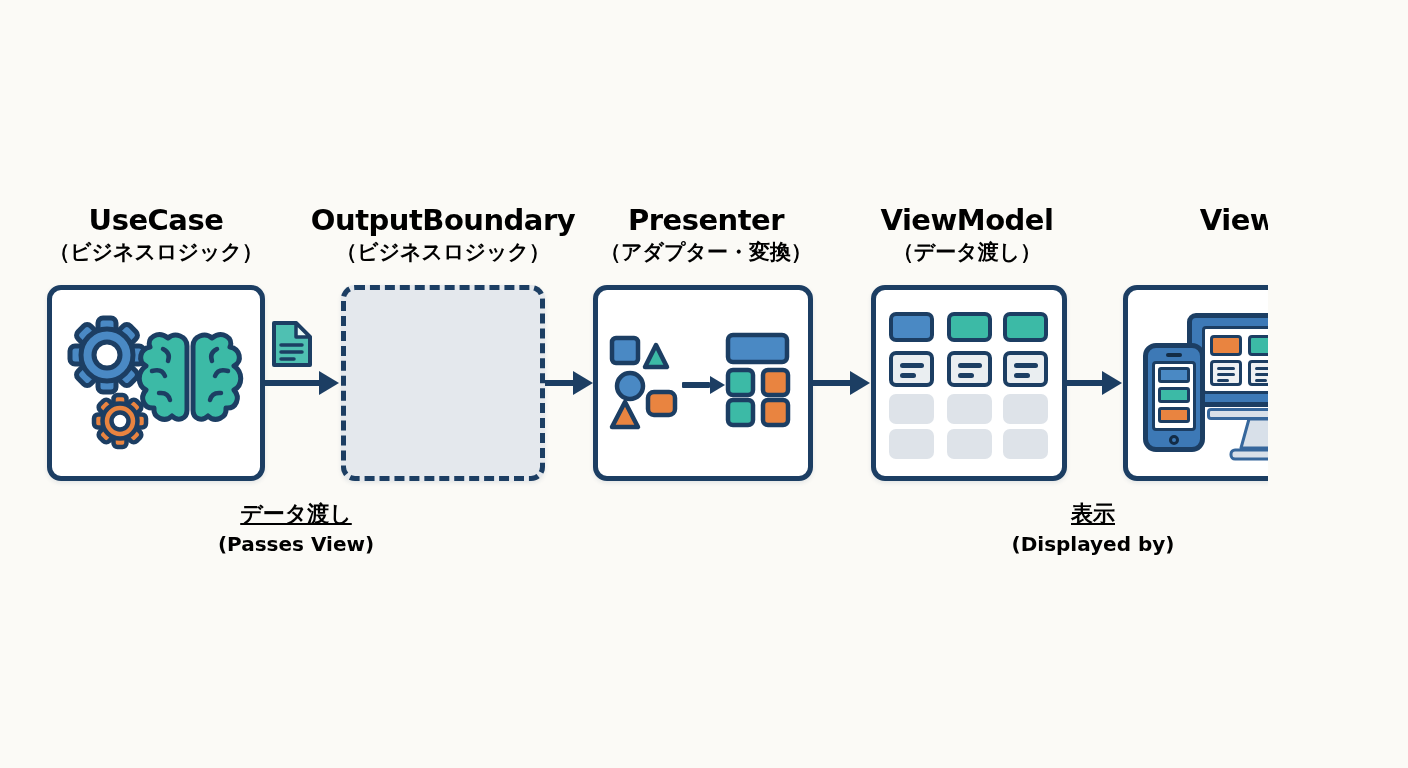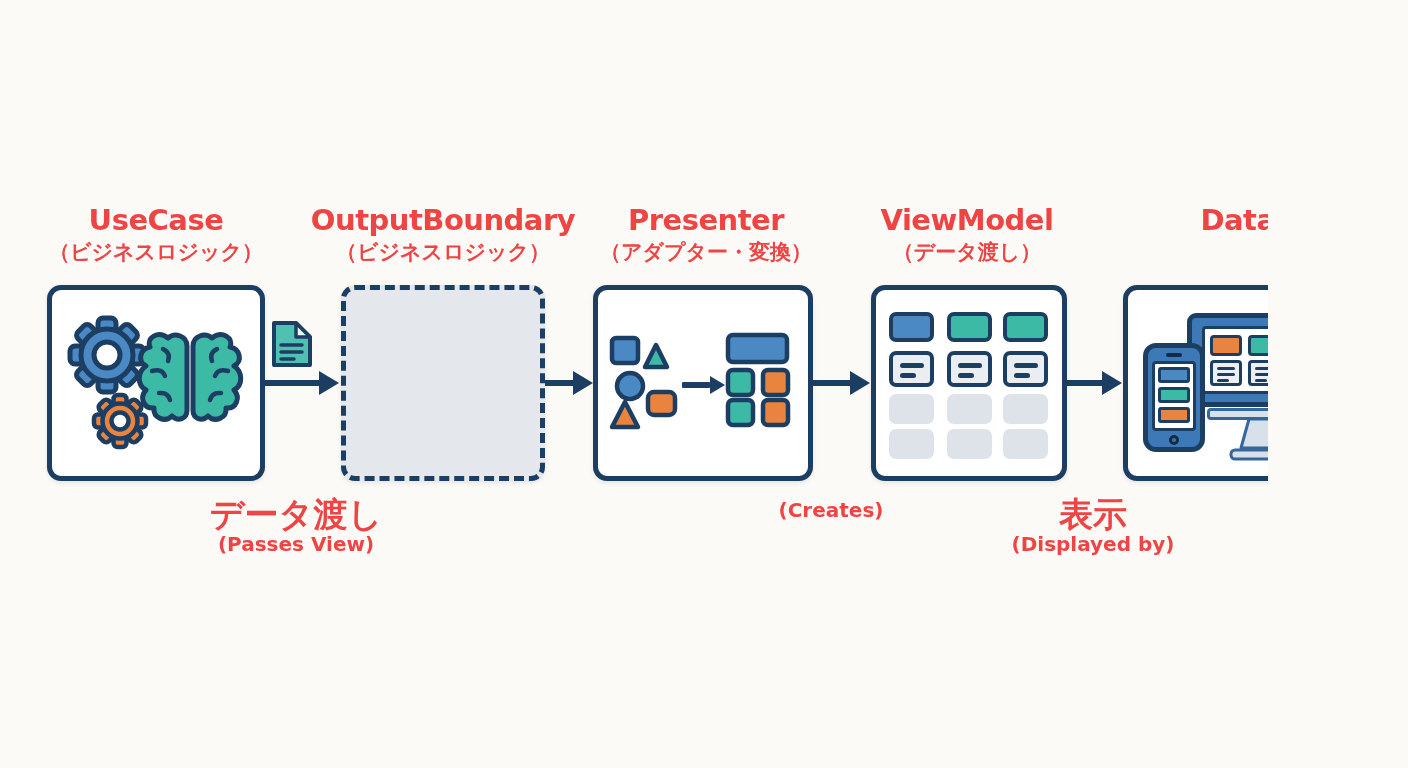--- a/index.html
+++ b/index.html
@@ -1,18 +1,18 @@
 <!DOCTYPE html>
 <html><head>
 <meta charset="utf-8">
 <style>
   html,body{margin:0;padding:0;background:#fbfaf6;}
   .canvas{
     position:relative;width:1268px;height:768px;background:#fbfaf6;overflow:hidden;
-    font-family:"DejaVu Sans","Liberation Sans",sans-serif;color:#ef4444;
+    font-family:"DejaVu Sans","Liberation Sans",sans-serif;color:#000000;
   }
   
   .stage-head{position:absolute;top:202px;text-align:center;}
   .stage-title{font-size:29px;font-weight:800;line-height:36px;letter-spacing:-0.5px;}
   .stage-subtitle{font-size:21px;font-weight:700;line-height:28px;}
   
   .box{
     position:absolute;top:285px;height:196px;box-sizing:border-box;
     background:#ffffff;border:5px solid #1c3e63;border-radius:14px;
     box-shadow:0 2px 4px rgba(30,60,95,0.10);
@@ -21,21 +21,21 @@
     border-style:dashed;background:#e4e8ed;
   }
   
   .arrow{position:absolute;top:380px;height:6px;background:#1c3e63;}
   .arrow::after{
     content:"";position:absolute;left:100%;top:-9px;width:0;height:0;
     border-left:20px solid #1c3e63;border-top:12px solid transparent;border-bottom:12px solid transparent;
   }
   
   .transition{position:absolute;top:497px;width:280px;text-align:center;}
-  .transition .jp{font-size:34px;font-weight:800;line-height:34px;}
+  .transition .jp{font-size:22px;font-weight:800;line-height:34px;text-decoration:underline;}
   .transition .en{font-size:20px;font-weight:700;line-height:26px;}
   
   .vm-cell{position:absolute;width:45px;border-radius:7px;box-sizing:border-box;}
   .vm-head{height:30px;top:22px;border:4px solid #1c3e63;}
   .vm-body{height:36px;top:61px;border:4px solid #1c3e63;background:#eaeef1;}
   .vm-muted{height:30px;background:#dee3e9;}
   .vm-c1{left:13px}.vm-c2{left:71px}.vm-c3{left:127px}
   .vm-bar{position:absolute;left:7px;height:5px;border-radius:3px;background:#1c3e63;}
   
   .monitor{position:absolute;left:59px;top:23px;width:150px;height:94px;box-sizing:border-box;
@@ -77,21 +77,21 @@
   </div>
   <div class="stage-head" style="left:546px;width:320px">
     <div class="stage-title">Presenter</div>
     <div class="stage-subtitle">（アダプター・変換）</div>
   </div>
   <div class="stage-head" style="left:807px;width:320px">
     <div class="stage-title">ViewModel</div>
     <div class="stage-subtitle">（データ渡し）</div>
   </div>
   <div class="stage-head" style="left:1073px;width:330px">
-    <div class="stage-title">Data</div>
+    <div class="stage-title">View</div>
   </div>
 
   <div class="box" style="left:47px;width:218px">
     <svg width="208" height="186" viewBox="0 0 208 186">
 
       <g transform="translate(55,65)">
         <g fill="#4a89c4" stroke="#1c3e63" stroke-width="5">
           <rect x="-9" y="-37" width="18" height="74" rx="5"></rect>
           <rect x="-9" y="-37" width="18" height="74" rx="5" transform="rotate(45)"></rect>
           <rect x="-9" y="-37" width="18" height="74" rx="5" transform="rotate(90)"></rect>
@@ -240,20 +240,19 @@
   <div class="arrow" style="left:263px;width:56px"></div>
   <div class="arrow" style="left:545px;width:28px"></div>
   <div class="arrow" style="left:813px;width:37px"></div>
   <div class="arrow" style="left:1067px;width:35px"></div>
 
   <div class="transition" style="left:156px">
     <div class="jp">データ渡し</div>
     <div class="en">(Passes View)</div>
   </div>
   <div class="transition" style="left:691px">
-    <div class="en">(Creates)</div>
   </div>
   <div class="transition" style="left:953px">
     <div class="jp">表示</div>
     <div class="en">(Displayed by)</div>
   </div>
 
 </div>
 
 </body></html>

